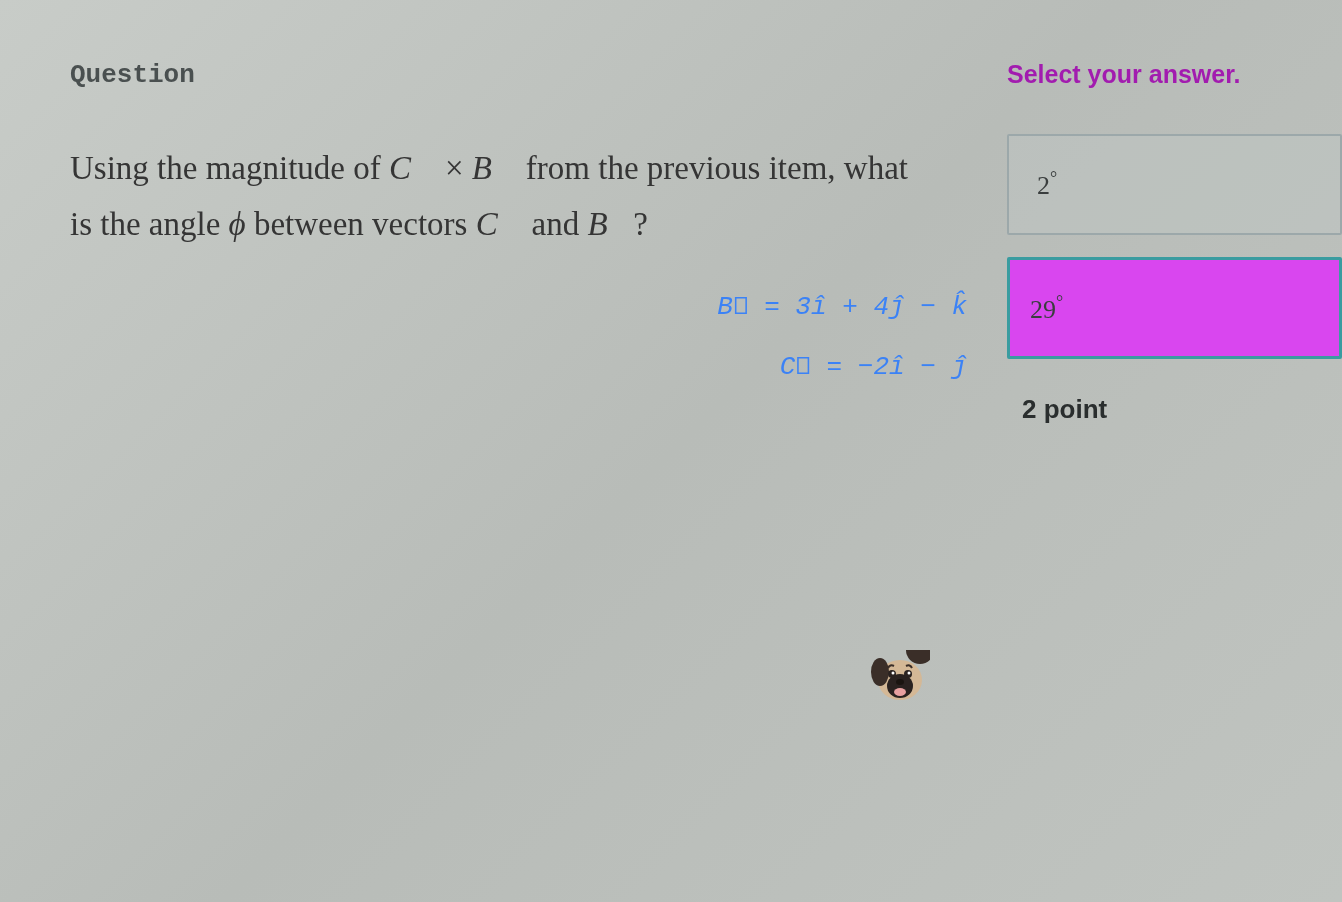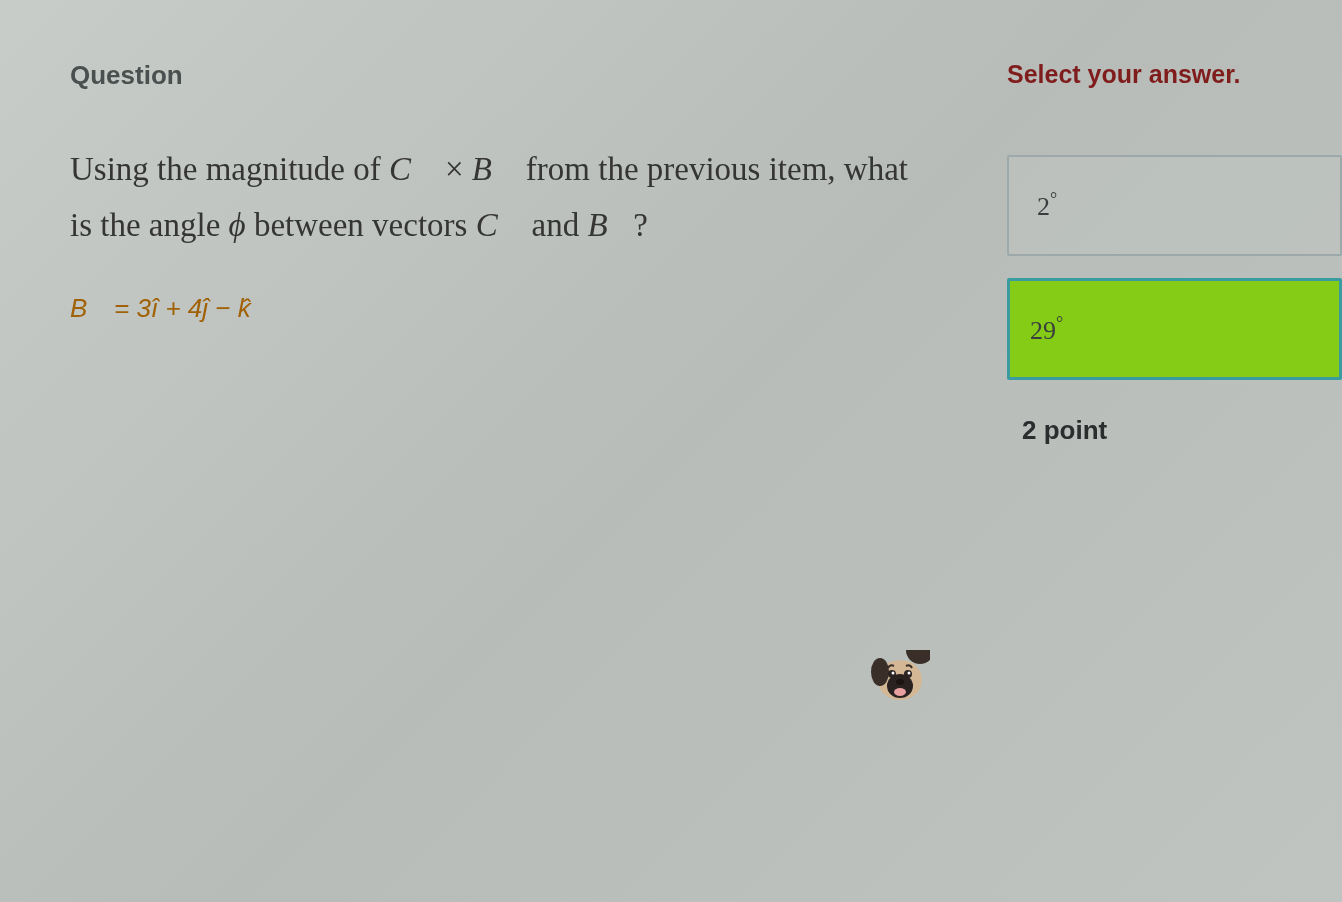--- a/index.html
+++ b/index.html
@@ -18,64 +18,65 @@
     .container {
       display: flex;
       padding: 60px 0 0 70px;
       height: 100%;
     }
     .question-panel {
       flex: 1;
       padding-right: 40px;
     }
     .question-heading {
-      font-family: Liberation Sans, sans-serif;
+      font-family: Liberation Mono, monospace;
       font-weight: 700;
       font-size: 26px;
       color: #4a5050;
       margin-bottom: 50px;
     }
     .question-text {
       font-family: Georgia, 'Times New Roman', serif;
       font-size: 33px;
       color: #353535;
       line-height: 1.7;
       margin-bottom: 40px;
     }
     .equation {
-      font-family: Liberation Sans, sans-serif;
+      font-family: Liberation Mono, monospace;
       font-size: 26px;
-      color: #a16207;
+      color: #3b82f6;
       font-style: italic;
       margin-bottom: 30px;
+      text-align: right;
     }
     .answer-panel {
       width: 335px;
       padding-right: 0;
     }
     .answer-heading {
       font-family: -apple-system, BlinkMacSystemFont, 'Segoe UI', Arial, sans-serif;
       font-weight: 700;
       font-size: 25px;
-      color: #7f1d1d;
-      margin-bottom: 66px;
+      color: #a21caf;
+      margin-bottom: 45px;
     }
     .answer-option {
       border: 2px solid #9ca8aa;
       background: rgba(200, 210, 210, 0.2);
       padding: 32px 28px;
       margin-bottom: 22px;
       font-family: Georgia, serif;
       font-size: 26px;
       color: #3a3e3e;
       cursor: pointer;
       border-radius: 2px;
     }
     .answer-option.selected {
-      background: #84cc16;
+      background: #d946ef;
       border: 3px solid #3a9ca0;
       padding-left: 20px;
     }
     .degree {
       font-size: 18px;
       vertical-align: super;
     }
     .points {
       font-family: -apple-system, BlinkMacSystemFont, 'Segoe UI', Arial, sans-serif;
       font-weight: 700;
@@ -97,20 +98,21 @@
 <div class="container">
   <div class="question-panel">
     <h2 class="question-heading">Question</h2>
 
     <div class="question-text">
       <span>Using the magnitude of </span><span style="font-style:italic">C⃗</span><span> × </span><span style="font-style:italic">B⃗</span><span> from the previous item, what</span><br>
       <span>is the angle </span><span style="font-style:italic">ϕ</span><span> between vectors </span><span style="font-style:italic">C⃗</span><span> and </span><span style="font-style:italic">B⃗</span><span>?</span>
     </div>
 
     <div class="equation">B⃗ = 3î + 4ĵ − k̂</div>
+    <div class="equation">C⃗ = −2î − ĵ</div>
   </div>
 
   <div class="answer-panel">
     <h2 class="answer-heading">Select your answer.</h2>
 
     <div class="answer-option">
       <span>2</span><span class="degree">°</span>
     </div>
 
 

